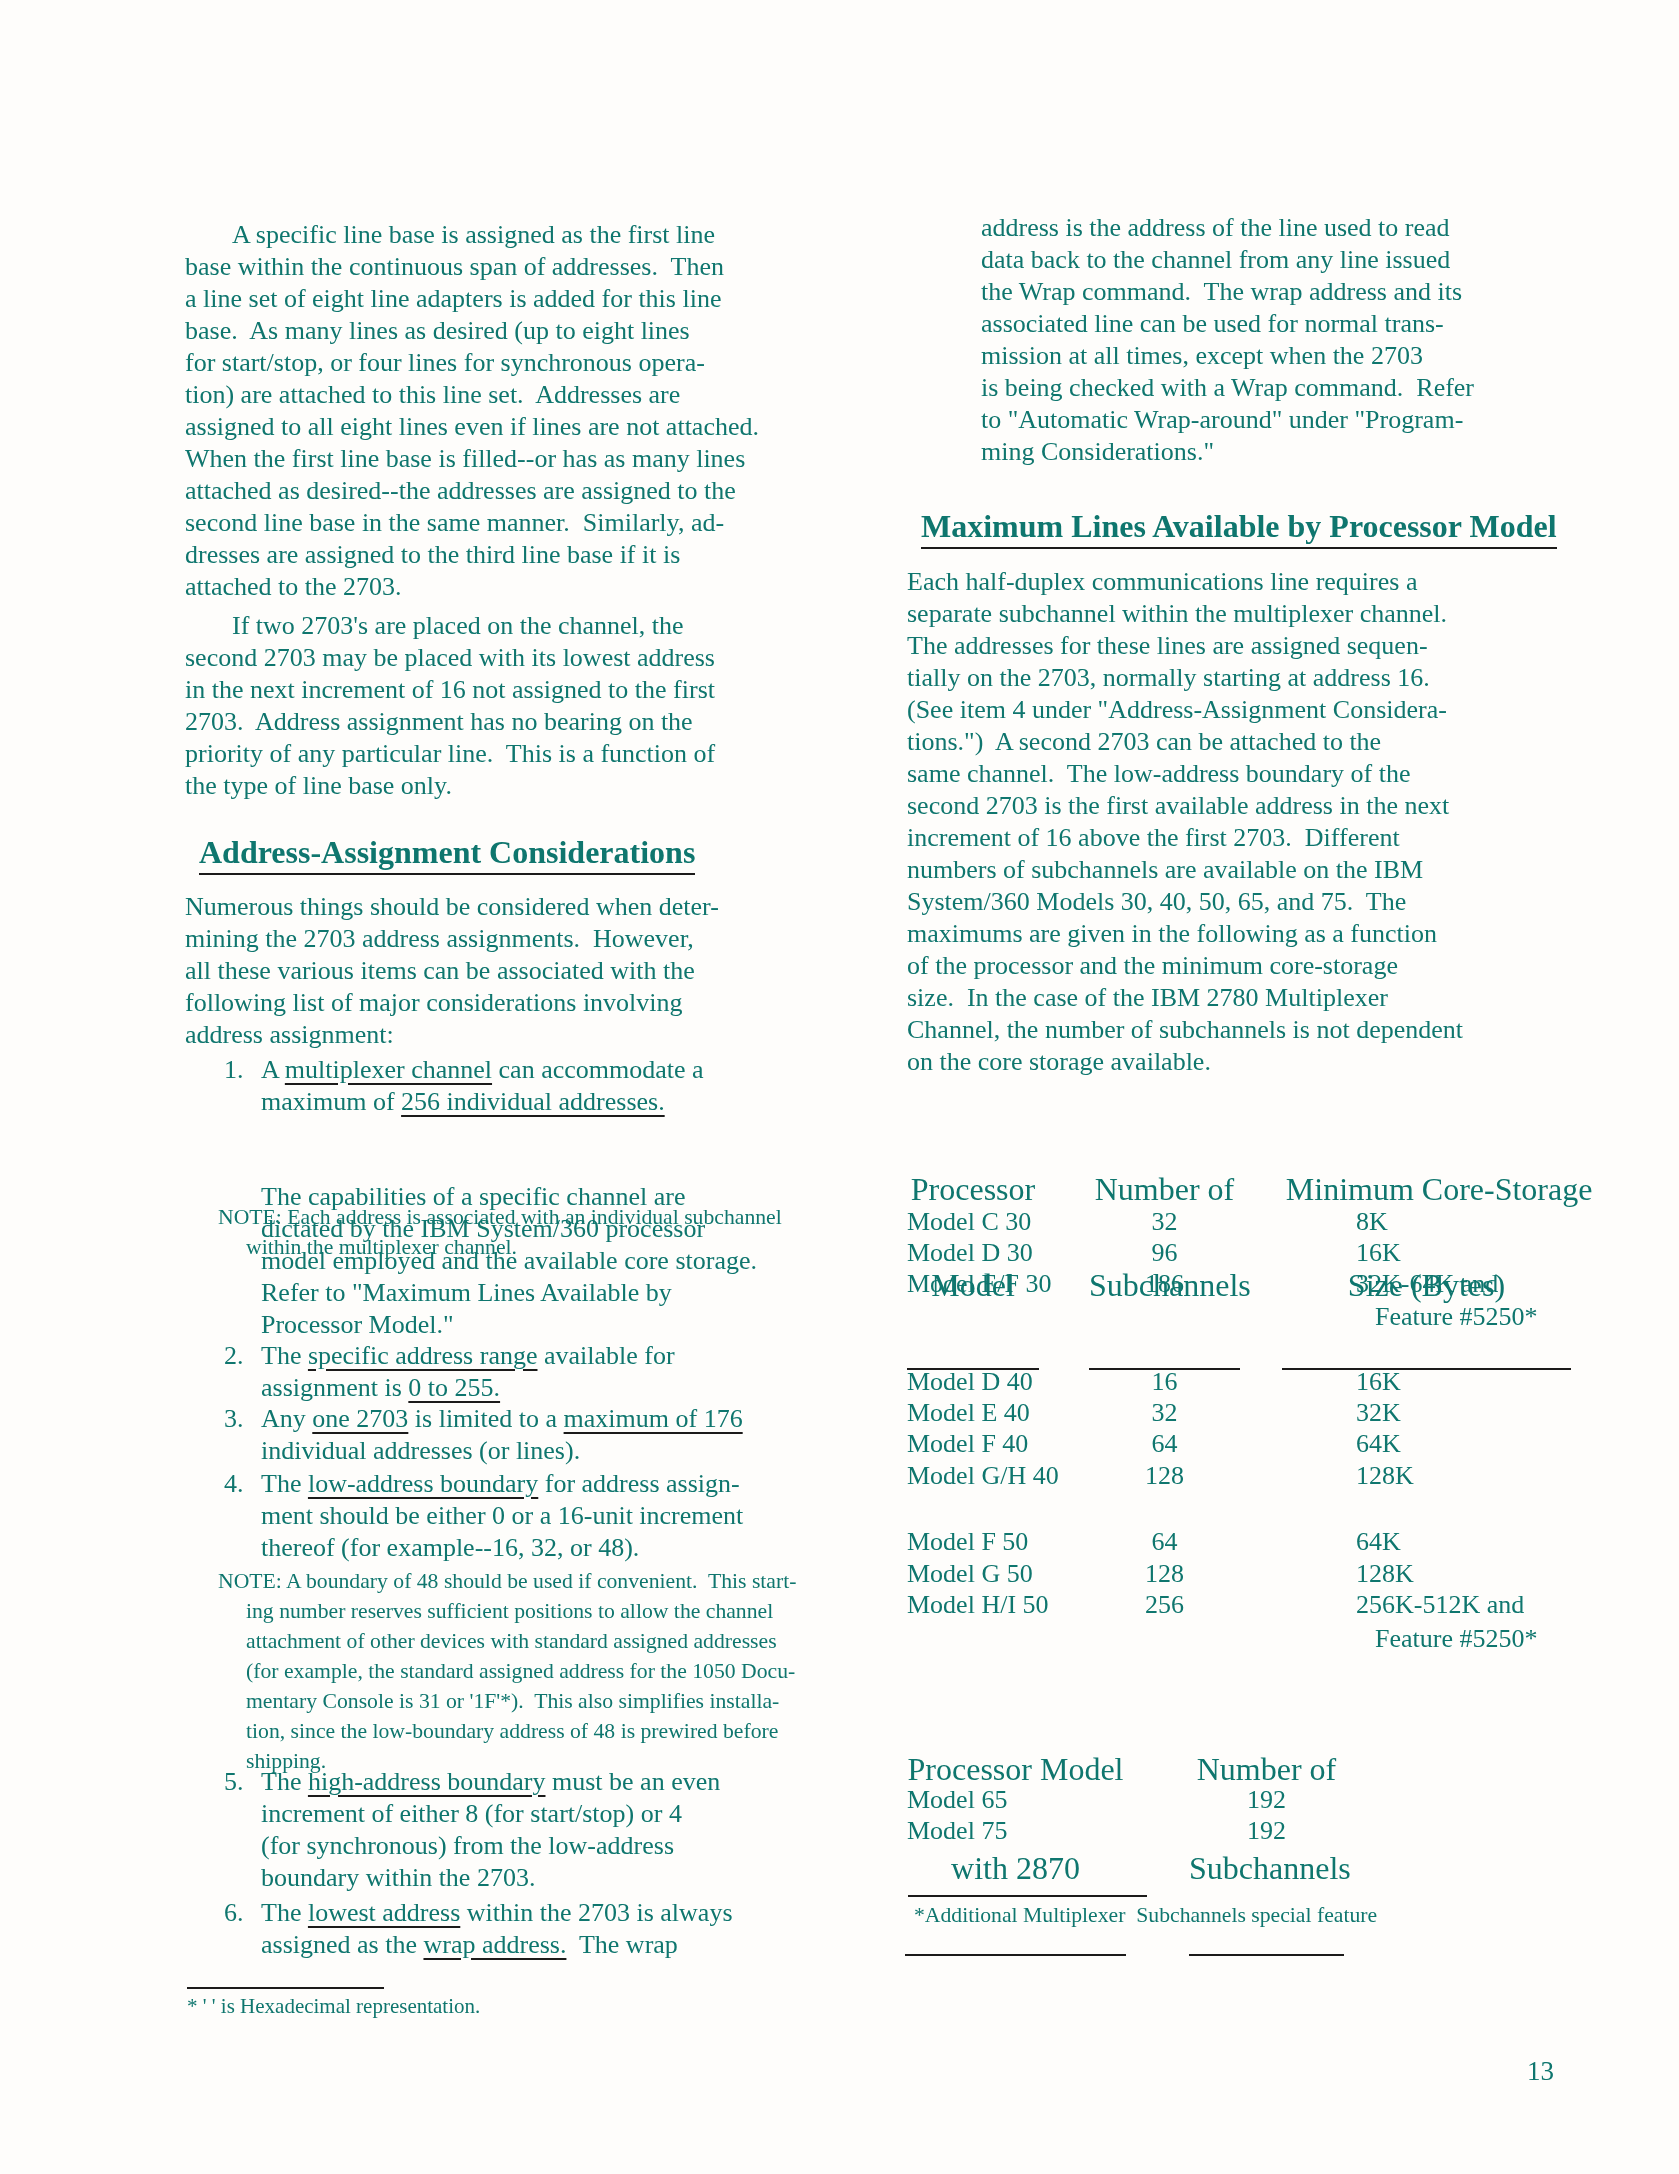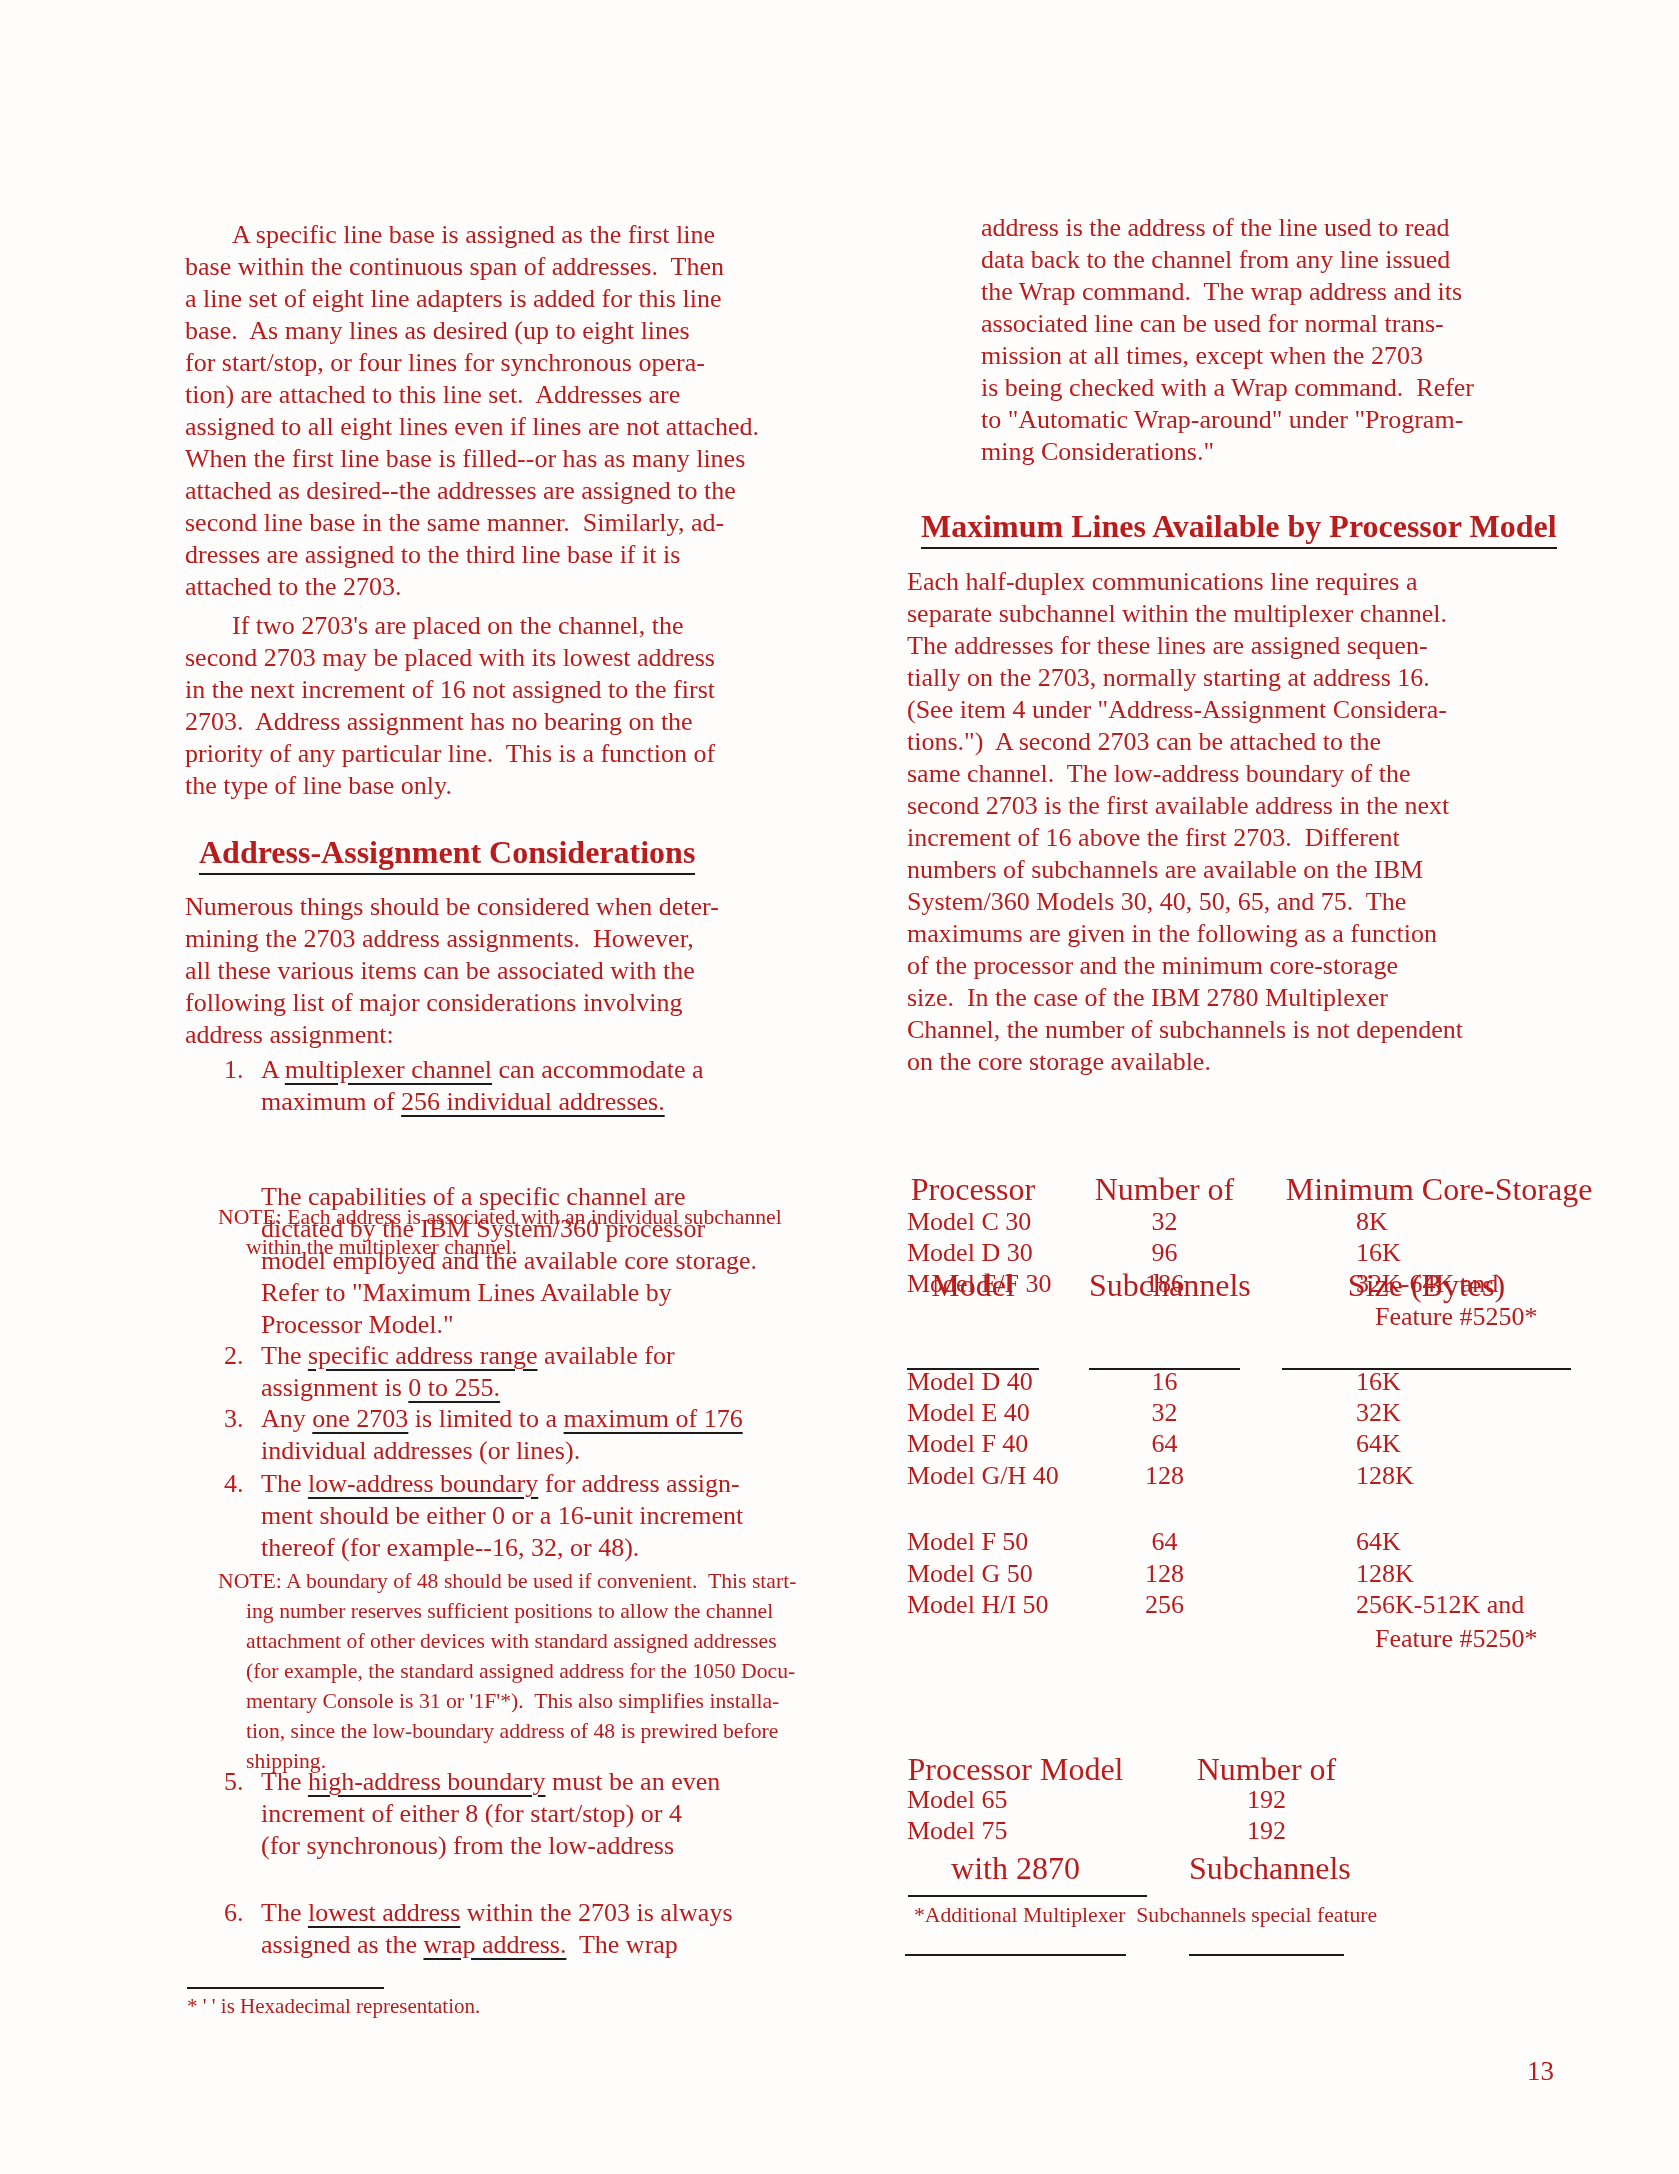--- a/index.html
+++ b/index.html
@@ -1,18 +1,18 @@
 <!DOCTYPE html>
 <html style="font-size:15px"><head>
 <meta charset="utf-8">
 <style>
   html,body { margin:0; padding:0; background:#e8e8e8; }
   .page {
     position:relative; width:1680px; height:2174px; margin:0 auto;
-    background:#fefdfb; color:#b91c1c; overflow:hidden;
+    background:#fefdfb; color:#0f766e; overflow:hidden;
     font-family:"Liberation Serif","DejaVu Serif",serif;
   }
   
   .pre { position:absolute; white-space:pre; font-size:26px; line-height:32px; }
   .indent { text-indent:47px; }
   
   .note { position:absolute; white-space:pre; font-size:21.7px; line-height:30px; padding-left:28px; text-indent:-28px; }
   
   .item { position:absolute; display:flex; font-size:26px; line-height:32px; }
   .item .num { width:37px; flex:none; }
@@ -118,20 +118,21 @@
 mentary Console is 31 or '1F'*).  This also simplifies installa-
 tion, since the low-boundary address of 48 is prewired before
 shipping.</div>
 
   <div class="item" style="left:224px; top:1766px;">
     <span class="num">5.</span>
     <div class="itx">
       <div class="line"><span>The </span><span class="u">high-address boundary</span><span> must be an even</span></div>
       <div class="line">increment of either 8 (for start/stop) or 4</div>
       <div class="line">(for synchronous) from the low-address</div>
+      <div class="line">boundary within the 2703.</div>
     </div>
   </div>
 
   <div class="item" style="left:224px; top:1897px;">
     <span class="num">6.</span>
     <div class="itx">
       <div class="line"><span>The </span><span class="u">lowest address</span><span> within the 2703 is always</span></div>
       <div class="line"><span>assigned as the </span><span class="u">wrap address.</span><span>  The wrap</span></div>
     </div>
   </div>

